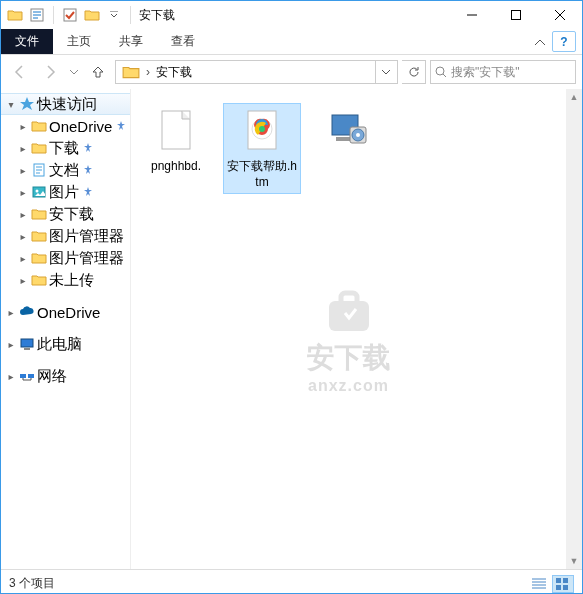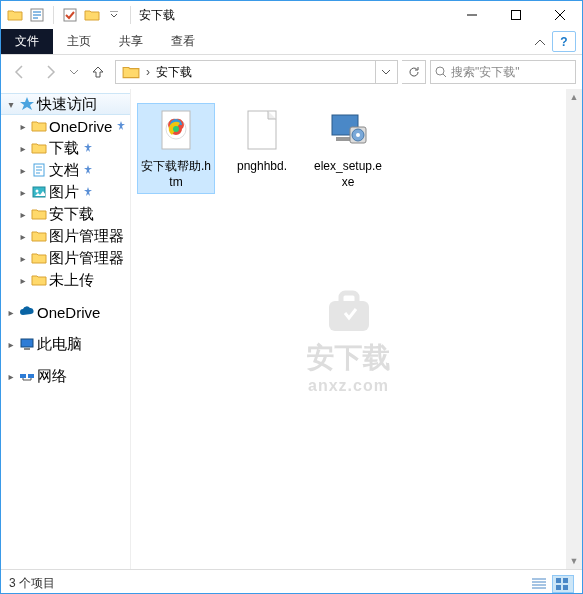--- a/index.html
+++ b/index.html
@@ -297,53 +297,52 @@
     <div class="watermark">
       <svg width="60" height="50" viewBox="0 0 60 50" style="margin:0 auto 4px">
           <rect x="10" y="16" width="40" height="30" rx="6" fill="#e5e5e5"></rect>
           <rect x="22" y="8" width="16" height="14" rx="4" fill="none" stroke="#e5e5e5" stroke-width="5"></rect>
           <path d="M26 28l4 5 7-9" stroke="#fff" stroke-width="3" fill="none"></path>
         </svg>
       <div>安下载</div>
       <div class="sub">anxz.com</div>
     </div>
     <div id="file-items" style="display:flex;gap:8px">
+        <div class="fileitem">
+          <div class="fileicon">
+            <svg width="48" height="48" viewBox="0 0 48 48">
+              <rect x="10" y="4" width="28" height="38" fill="#fff" stroke="#bbb"></rect>
+              <path d="M30 4v8h8" fill="#eee" stroke="#bbb"></path>
+            </svg>
+          </div>
+          <div class="filelabel">pnghhbd.</div>
+        </div>
         <div class="fileitem selected">
           <div class="fileicon">
             <svg width="48" height="48" viewBox="0 0 48 48">
               <rect x="10" y="4" width="28" height="38" fill="#fff" stroke="#bbb"></rect>
               <circle cx="24" cy="22" r="10" fill="none" stroke="#ddd"></circle>
               <path d="M24 12a6 6 0 016 10 6 6 0 01-12 0 6 6 0 016-10" fill="#e74c3c"></path>
               <path d="M18 18a6 6 0 0112 0" fill="#3498db"></path>
               <path d="M20 28a6 6 0 018-12" fill="#f1c40f"></path>
               <circle cx="24" cy="22" r="3" fill="#2ecc71"></circle>
             </svg>
           </div>
           <div class="filelabel">安下载帮助.htm</div>
         </div>
         <div class="fileitem">
           <div class="fileicon">
             <svg width="48" height="48" viewBox="0 0 48 48">
-              <rect x="10" y="4" width="28" height="38" fill="#fff" stroke="#bbb"></rect>
-              <path d="M30 4v8h8" fill="#eee" stroke="#bbb"></path>
-            </svg>
-          </div>
-          <div class="filelabel">pnghhbd.</div>
-        </div>
-        <div class="fileitem">
-          <div class="fileicon">
-            <svg width="48" height="48" viewBox="0 0 48 48">
               <rect x="8" y="8" width="26" height="20" fill="#4a88c7" stroke="#2a5a8a"></rect>
               <rect x="12" y="30" width="18" height="4" fill="#999"></rect>
               <rect x="26" y="20" width="16" height="16" rx="2" fill="#ddd" stroke="#888"></rect>
               <circle cx="34" cy="28" r="6" fill="#7aa8d8" stroke="#4a7aaa"></circle>
               <circle cx="34" cy="28" r="2" fill="#fff"></circle>
             </svg>
           </div>
-          <div class="filelabel">elex_setup.exe</div>
         </div>
       </div>
   </div>
 
   <div class="scrollbar">
     <div class="sbtn">▲</div>
     <div class="strack"></div>
     <div class="sbtn">▼</div>
   </div>
 </div>

